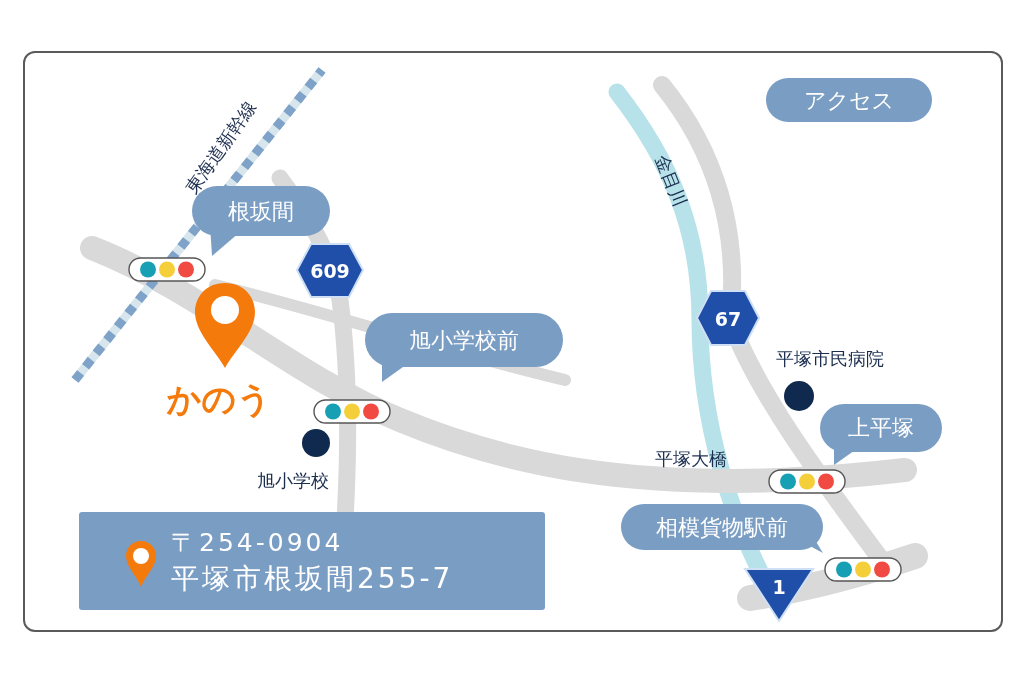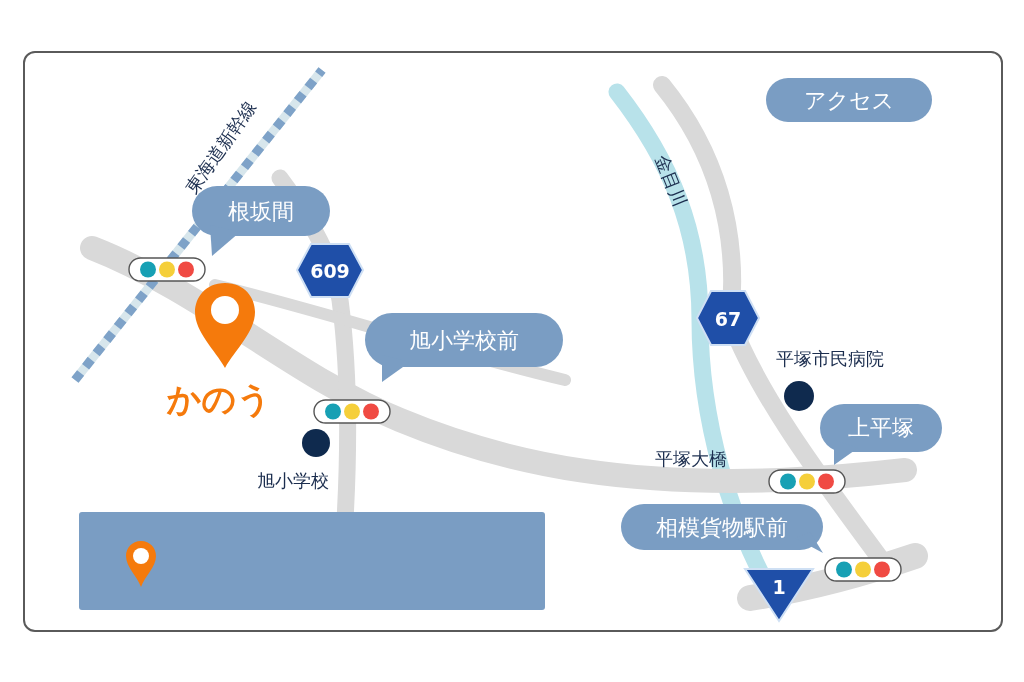--- a/index.html
+++ b/index.html
@@ -138,13 +138,15 @@
     <circle cx="225" cy="310" r="14" fill="#ffffff"></circle>
   </g>
   <text x="219" y="411" text-anchor="middle" class="shop-name">かのう</text>
 </svg>
 
 <div id="address-box">
   <svg id="address-pin" width="32" height="48" viewBox="0 0 32 48">
     <path d="M16 1 C 7 1, 1 8, 1 16 C 1 27, 12 36, 16 47 C 20 36, 31 27, 31 16 C 31 8, 25 1, 16 1 Z" fill="#f57a0c"></path>
     <circle cx="16" cy="16" r="8" fill="#ffffff"></circle>
   </svg>
+  <div id="addr-postal" class="addr-line">〒254-0904</div>
+  <div id="addr-street" class="addr-line">平塚市根坂間255-7</div>
 </div>
 
 </body></html>

